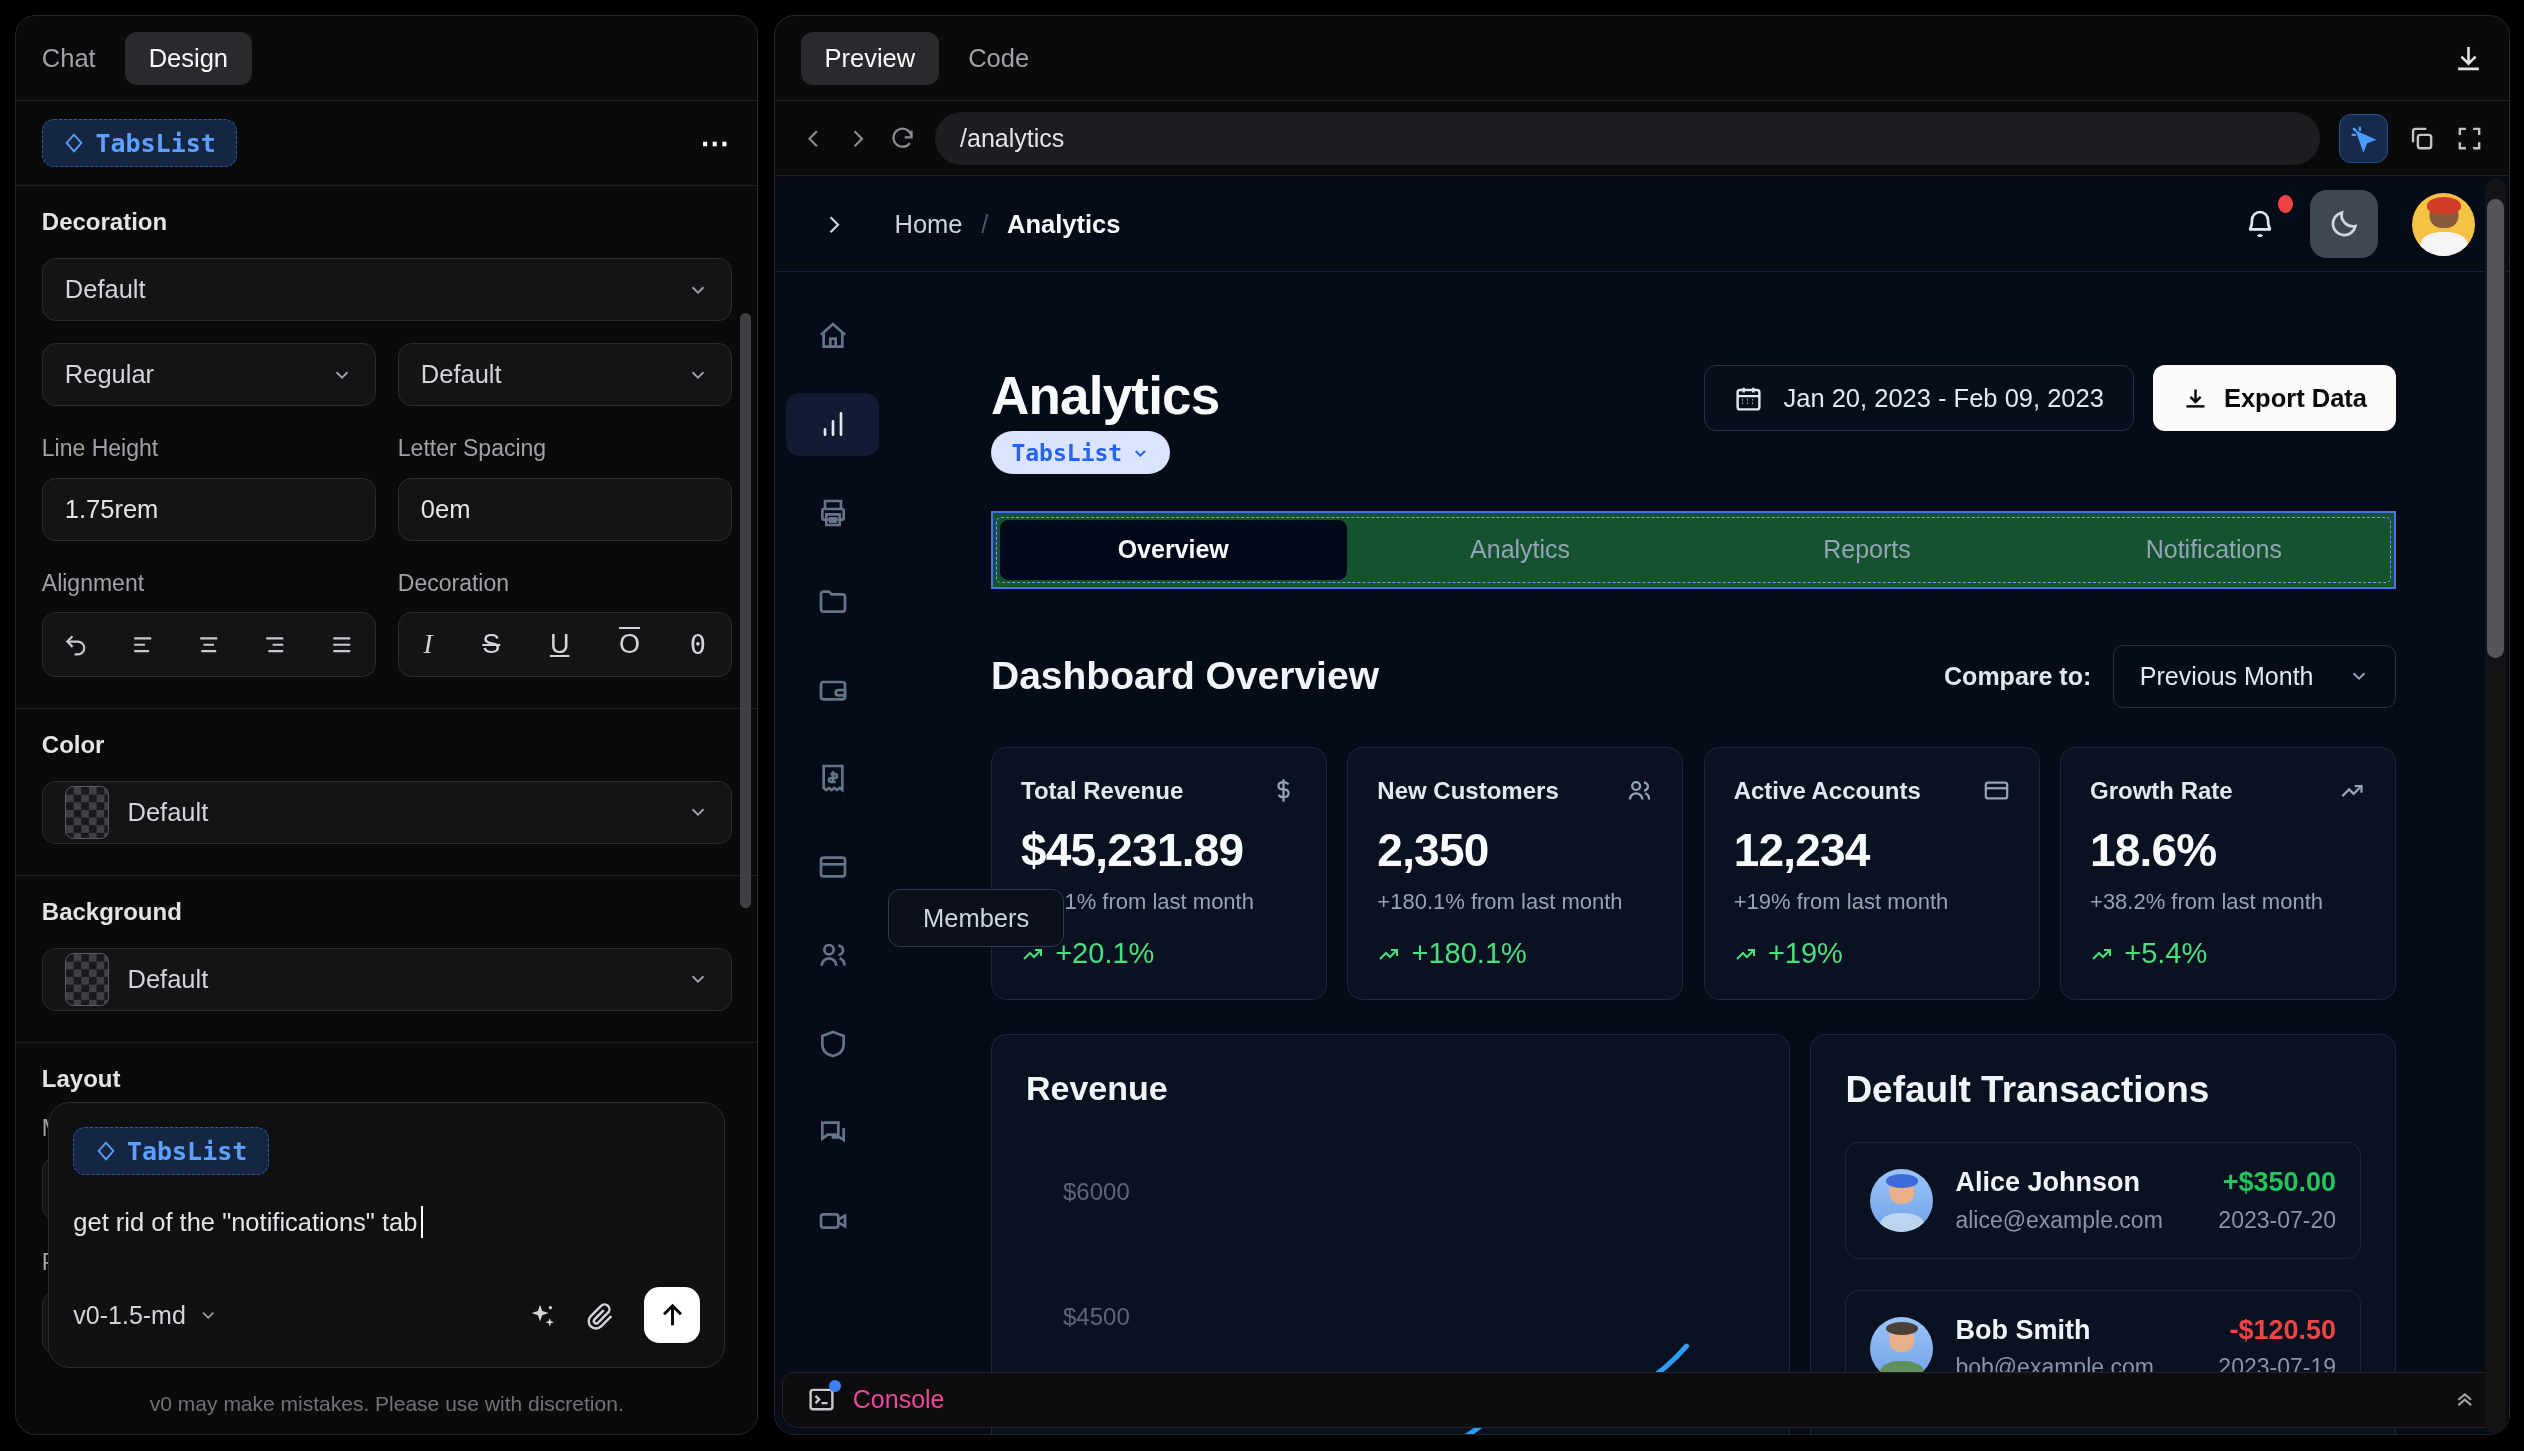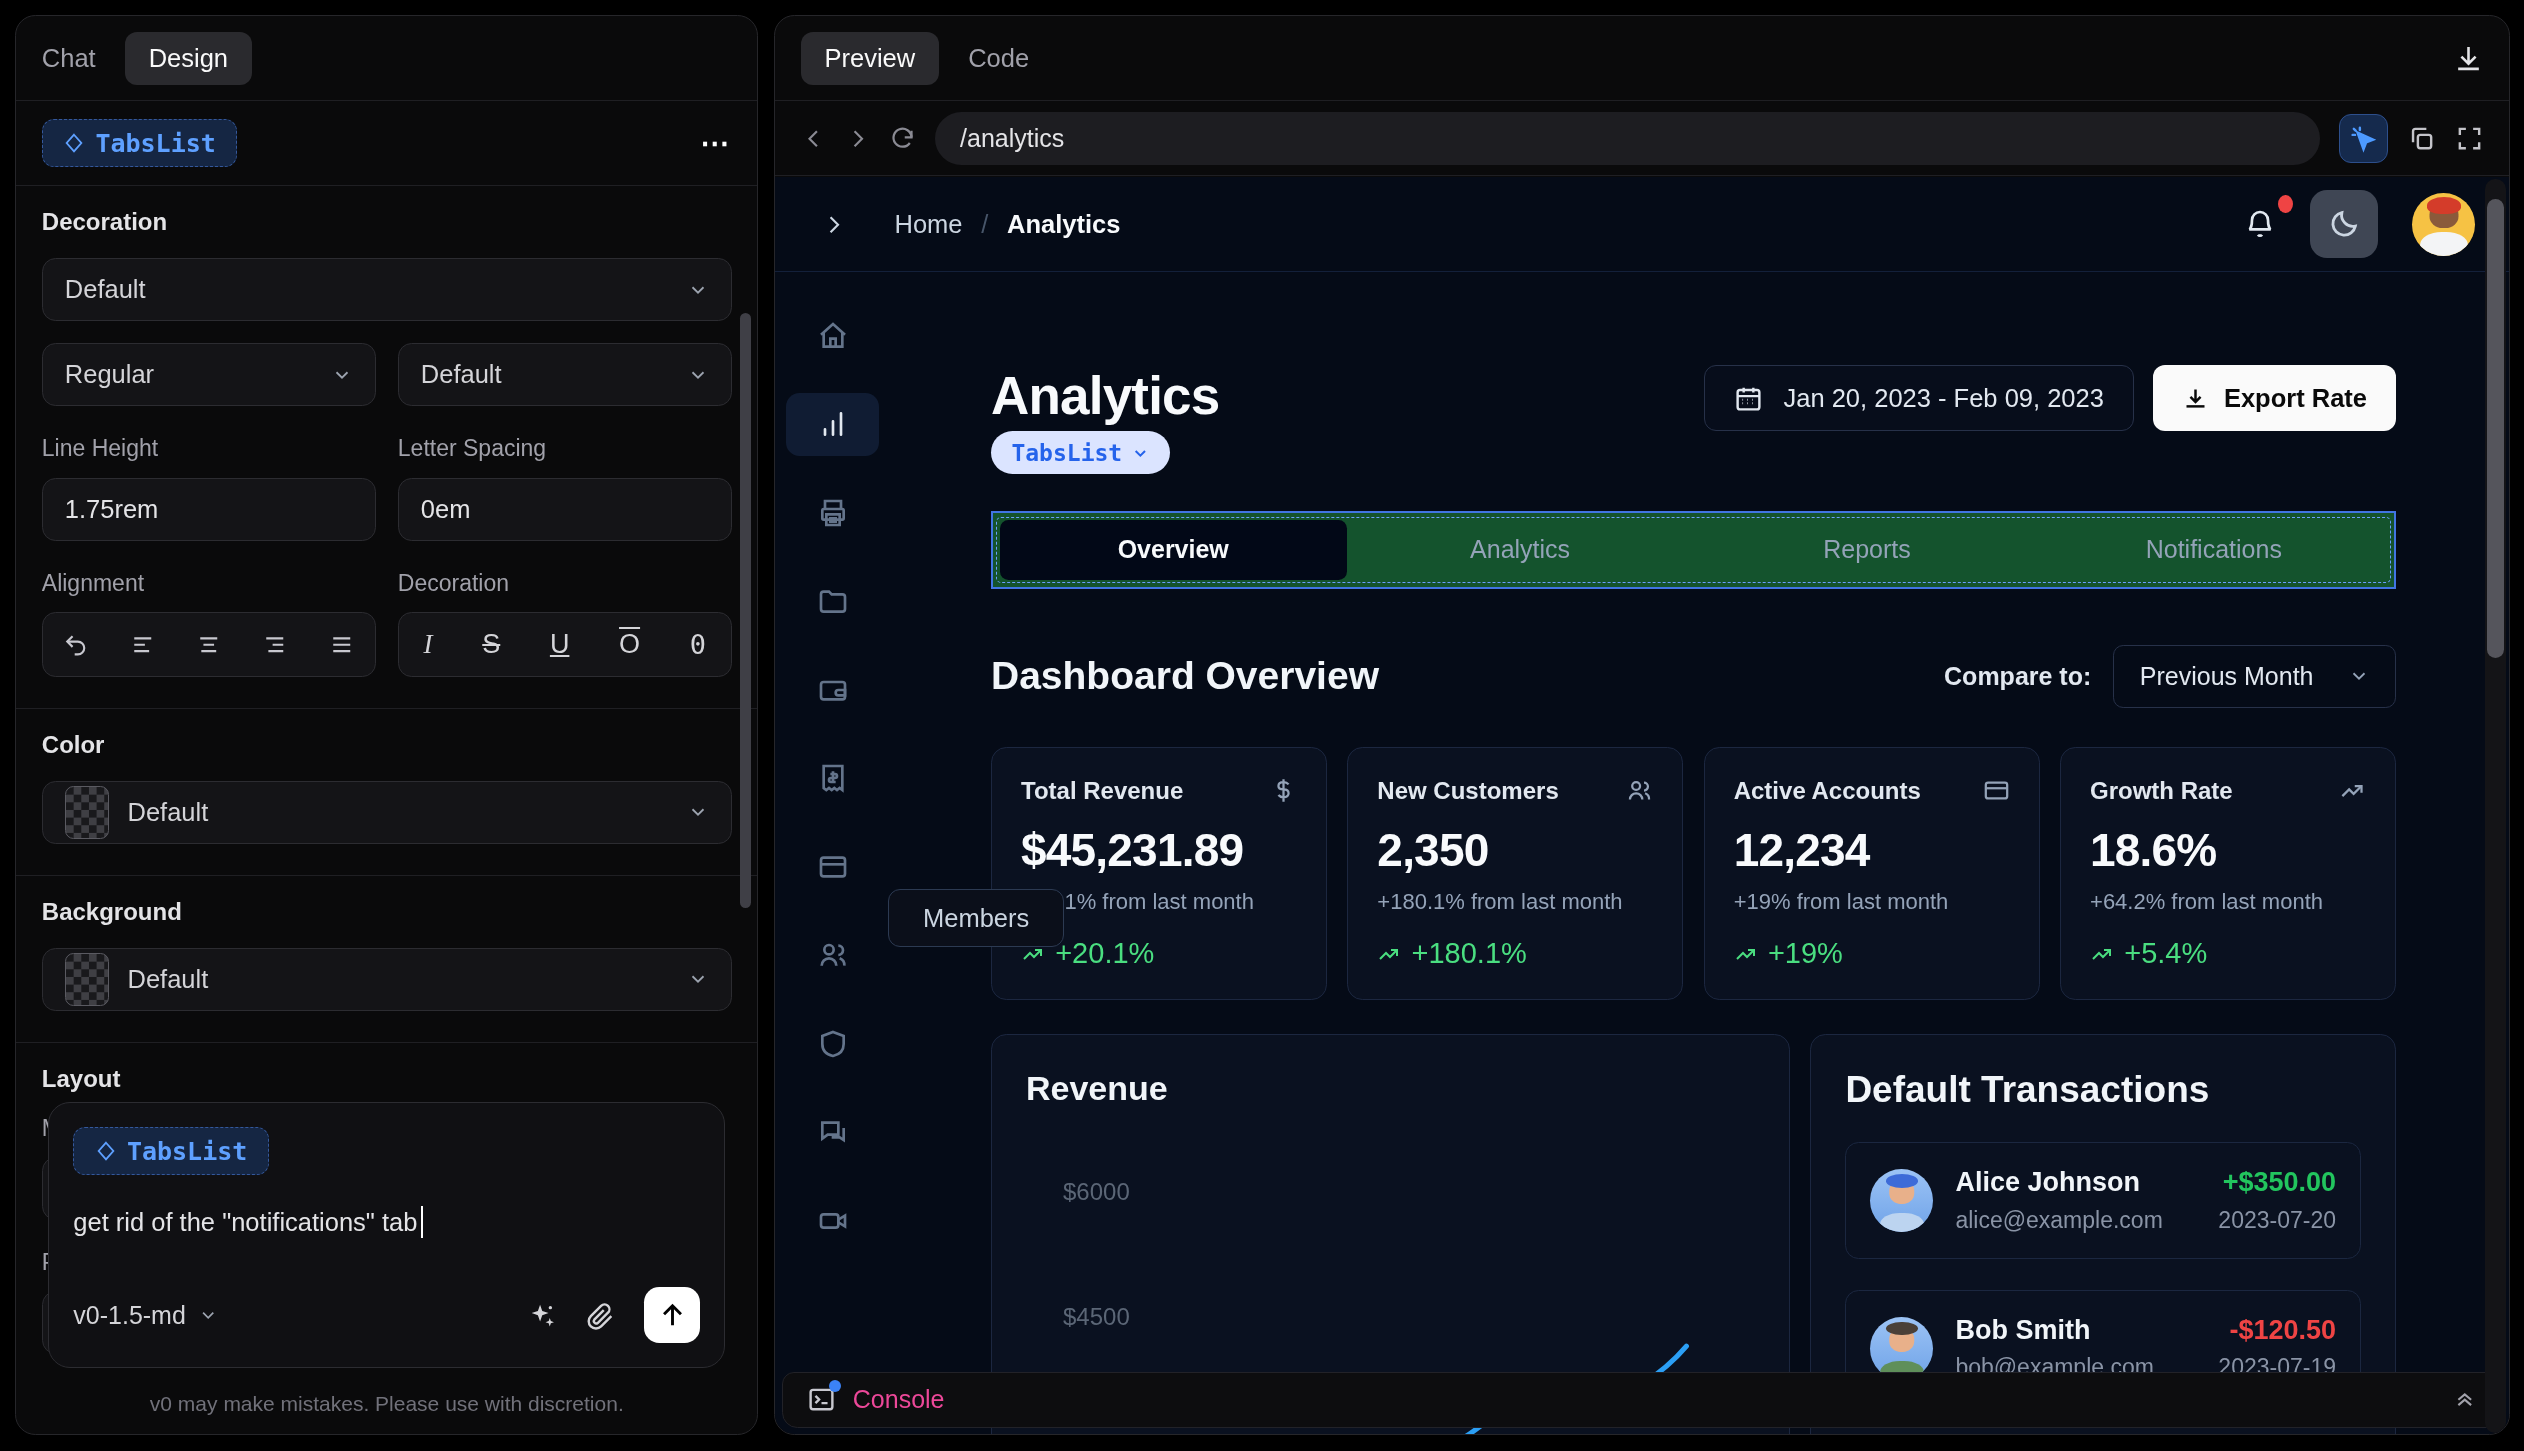--- a/index.html
+++ b/index.html
@@ -553,21 +553,21 @@
                 <path d="M8 3v4M16 3v4M3 10h18"></path>
                 <path d="M7 13h.5M11 13h.5M15 13h.5M7 16h.5M11 16h.5M15 16h.5" stroke-width="1.6"></path>
               </svg>
             <span>Jan 20, 2023 - Feb 09, 2023</span>
           </span>
           <span class="exportbtn">
             <svg width="27" height="27" viewBox="0 0 24 24" fill="none" stroke="currentColor" stroke-width="2.2">
                 <path d="M12 4v10M7.5 10.5 12 15l4.5-4.5"></path>
                 <path d="M4 19h16"></path>
               </svg>
-            <span>Export Rate</span>
+            <span>Export Data</span>
           </span>
         </span>
       </div>
 
       <div class="tabsbar">
         <span class="dtab active">Overview</span>
         <span class="dtab">Analytics</span>
         <span class="dtab">Reports</span>
         <span class="dtab">Notifications</span>
       </div>
@@ -650,21 +650,21 @@
           <div class="h">
               <span>Growth Rate</span>
             <span class="ic">
                 <svg width="27" height="27" viewBox="0 0 24 24" fill="none" stroke="currentColor" stroke-width="2">
                   <path d="M3 17l6-6 4 4 7-7"></path>
                   <path d="M14 8h6v6"></path>
                 </svg>
               </span>
             </div>
           <div class="v">18.6%</div>
-          <div class="s">+64.2% from last month</div>
+          <div class="s">+38.2% from last month</div>
           <div class="g">
               <svg width="24" height="24" viewBox="0 0 24 24" fill="none" stroke="currentColor" stroke-width="2">
                 <path d="M3 17l6-6 4 4 7-7"></path>
                 <path d="M14 8h6v6"></path>
               </svg>
               <span>+5.4%</span>
             </div>
         </div>
       </div>
 

